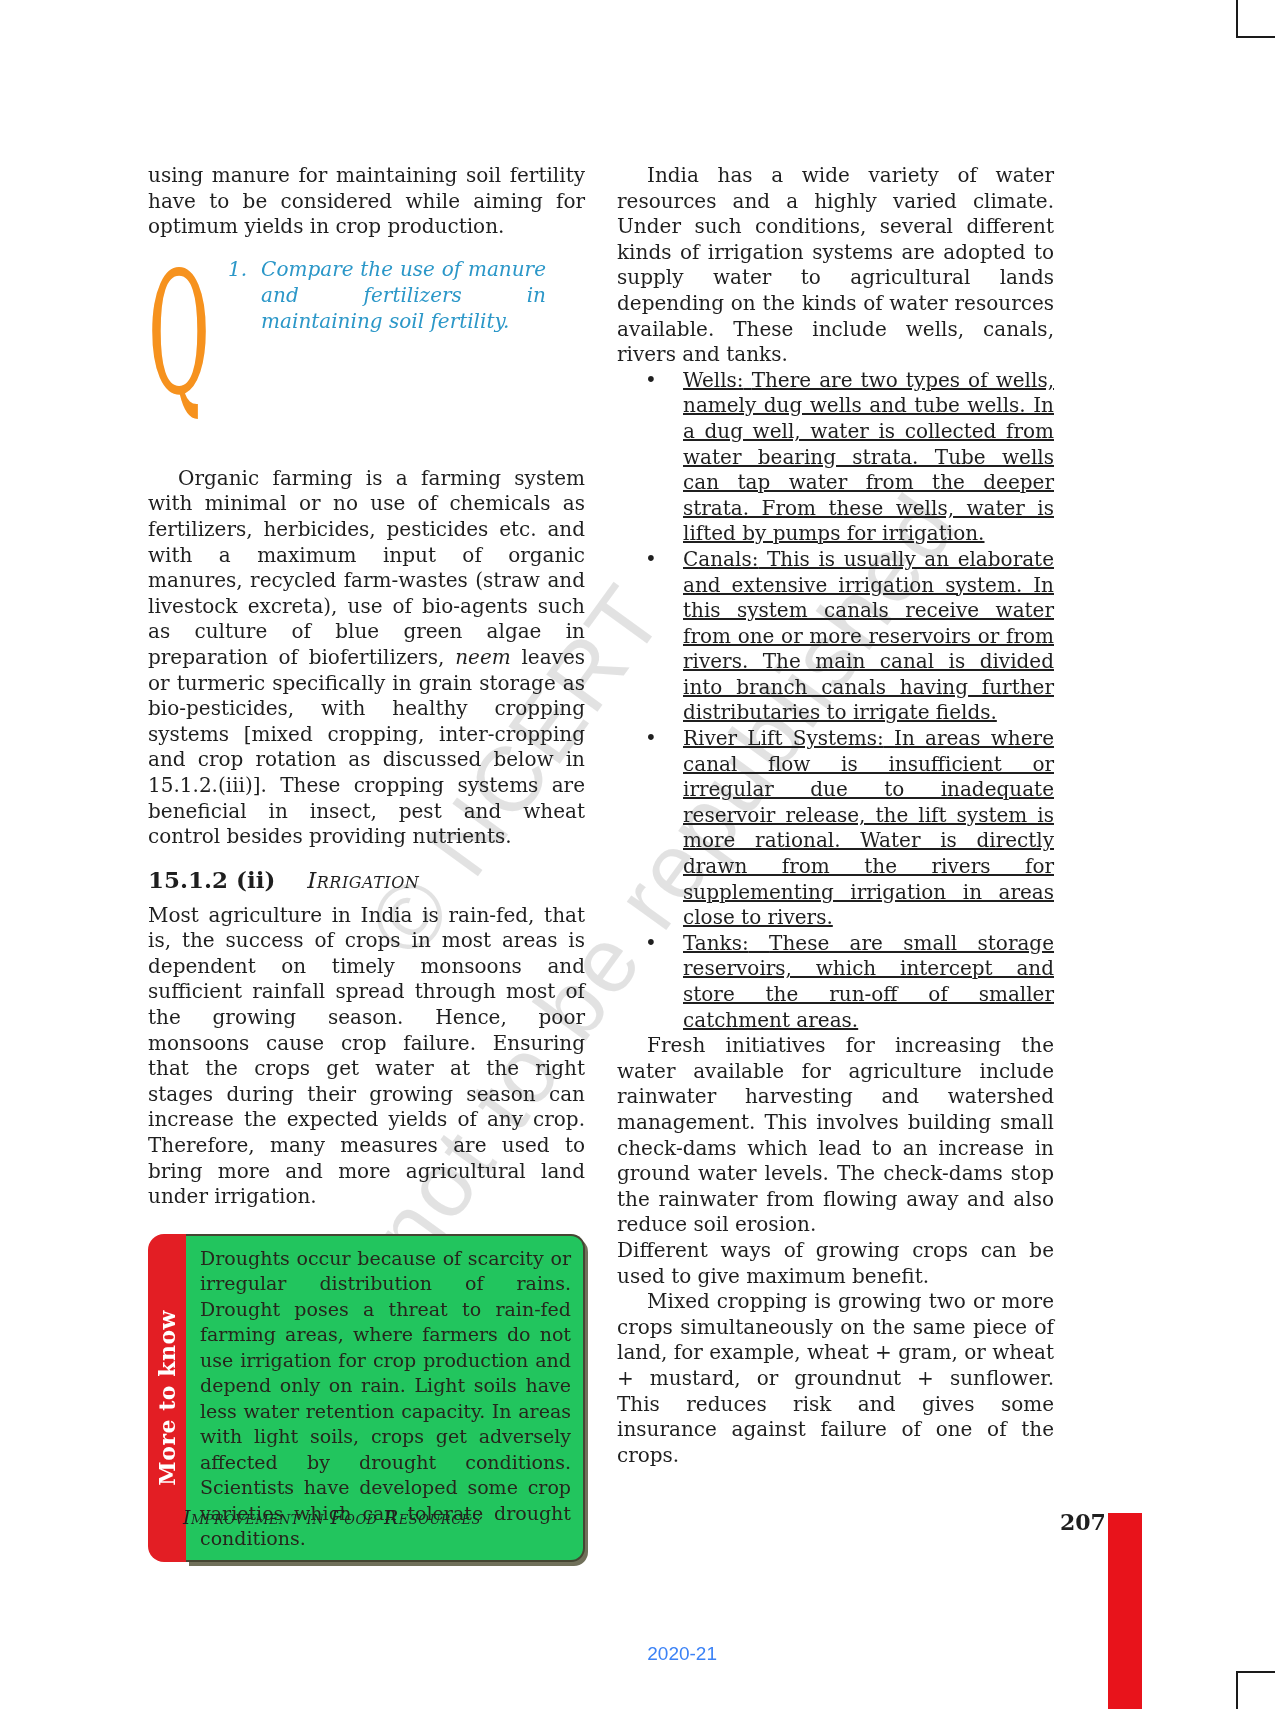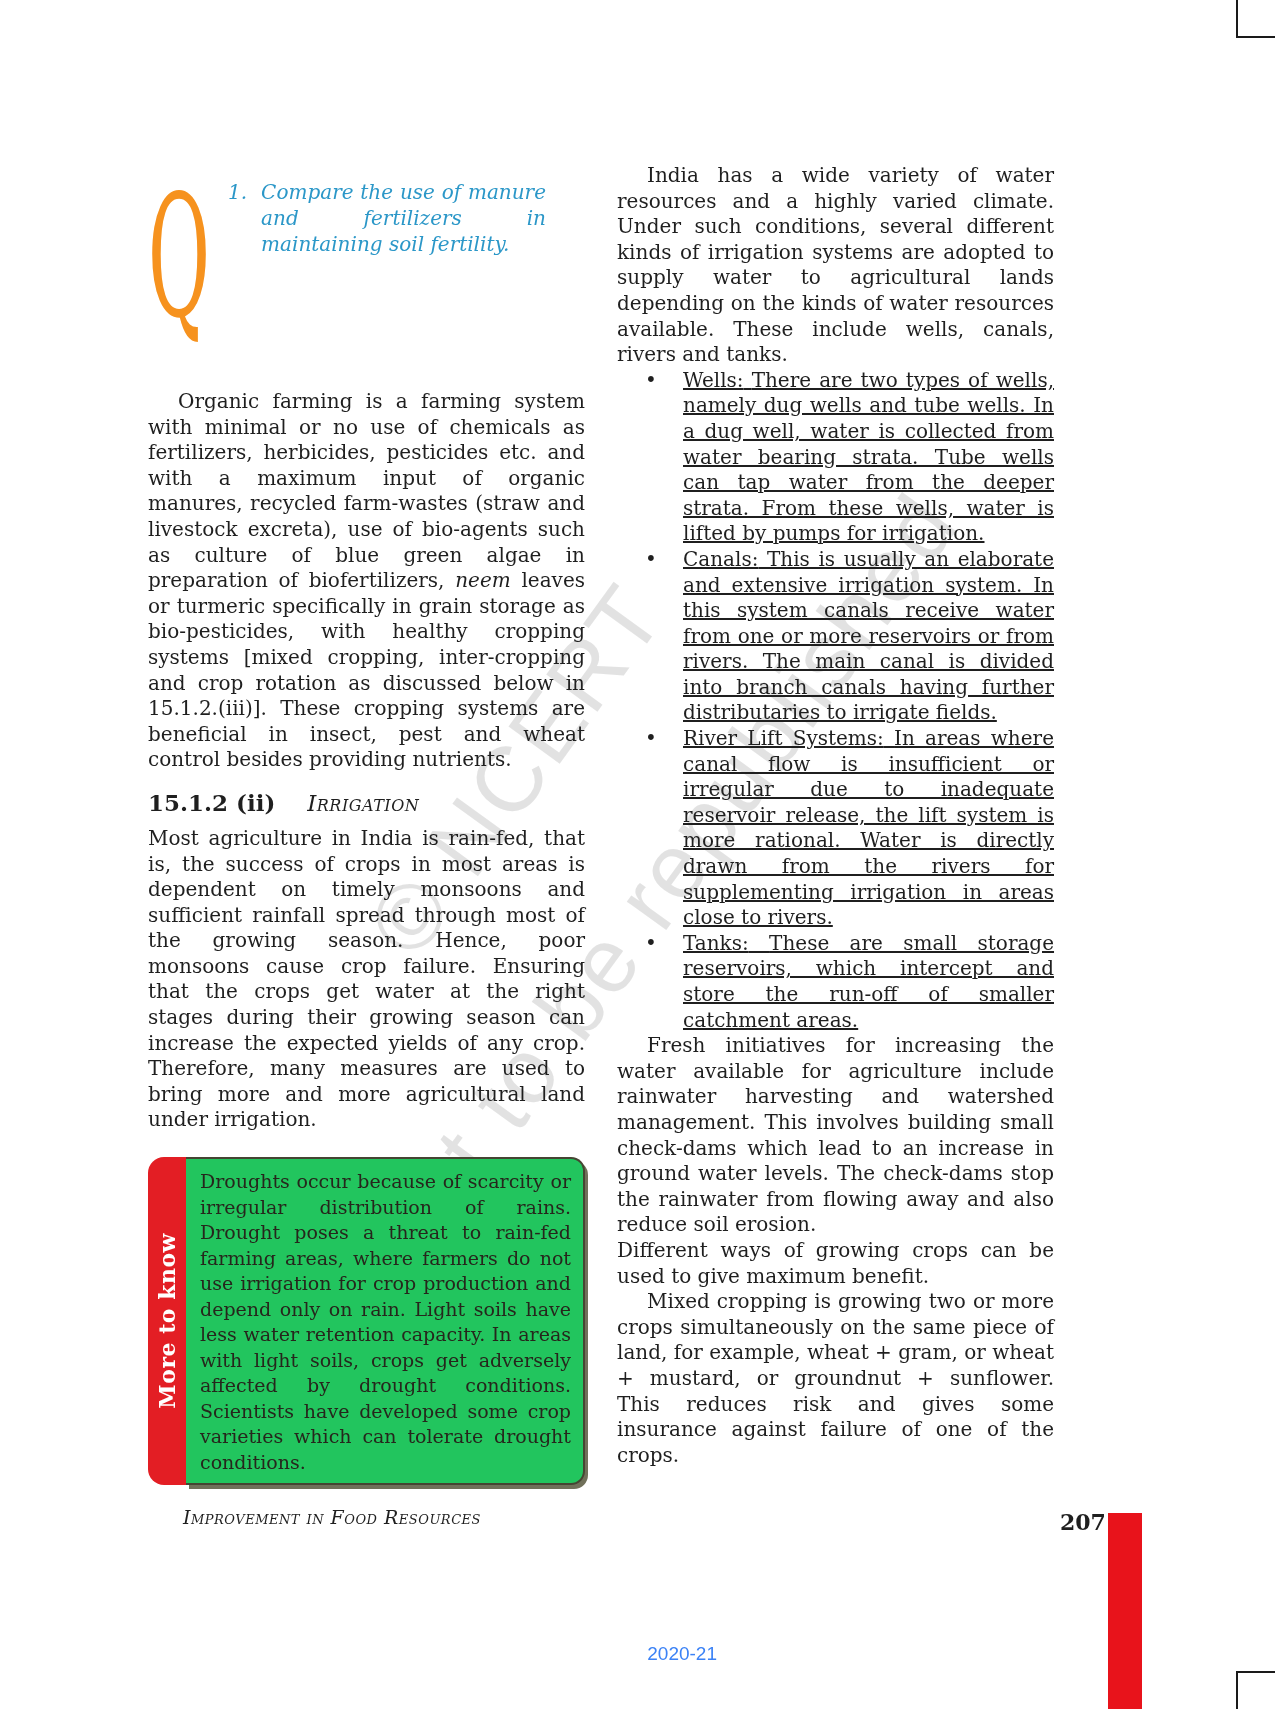--- a/index.html
+++ b/index.html
@@ -87,20 +87,21 @@
   <div class="corner-tr"></div>
   <div class="corner-br"></div>
 
   <div class="watermark">
     <div>© NCERT</div>
     <div>not to be republished</div>
   </div>
 
   <div class="col col-left">
 
+    <p class="para">using manure for maintaining soil fertility have to be considered while aiming for optimum yields in crop production.</p>
 
     <div class="question-block">
       <span class="q-dropcap">Q</span>
       <div class="q-item">
         <span class="q-num">1.</span>
         <span class="q-text">Compare the use of manure and fertilizers in maintaining soil fertility.</span>
       </div>
     </div>
 
     <p class="para indent"><span>Organic farming is a farming system with minimal or no use of chemicals as fertilizers, herbicides, pesticides etc. and with a maximum input of organic manures, recycled farm-wastes (straw and livestock excreta), use of bio-agents such as culture of blue green algae in preparation of biofertilizers, </span><em>neem</em><span> leaves or turmeric specifically in grain storage as bio-pesticides, with healthy cropping systems [mixed cropping, inter-cropping and crop rotation as discussed below in 15.1.2.(iii)]. These cropping systems are beneficial in insect, pest and wheat control besides providing nutrients.</span></p>

